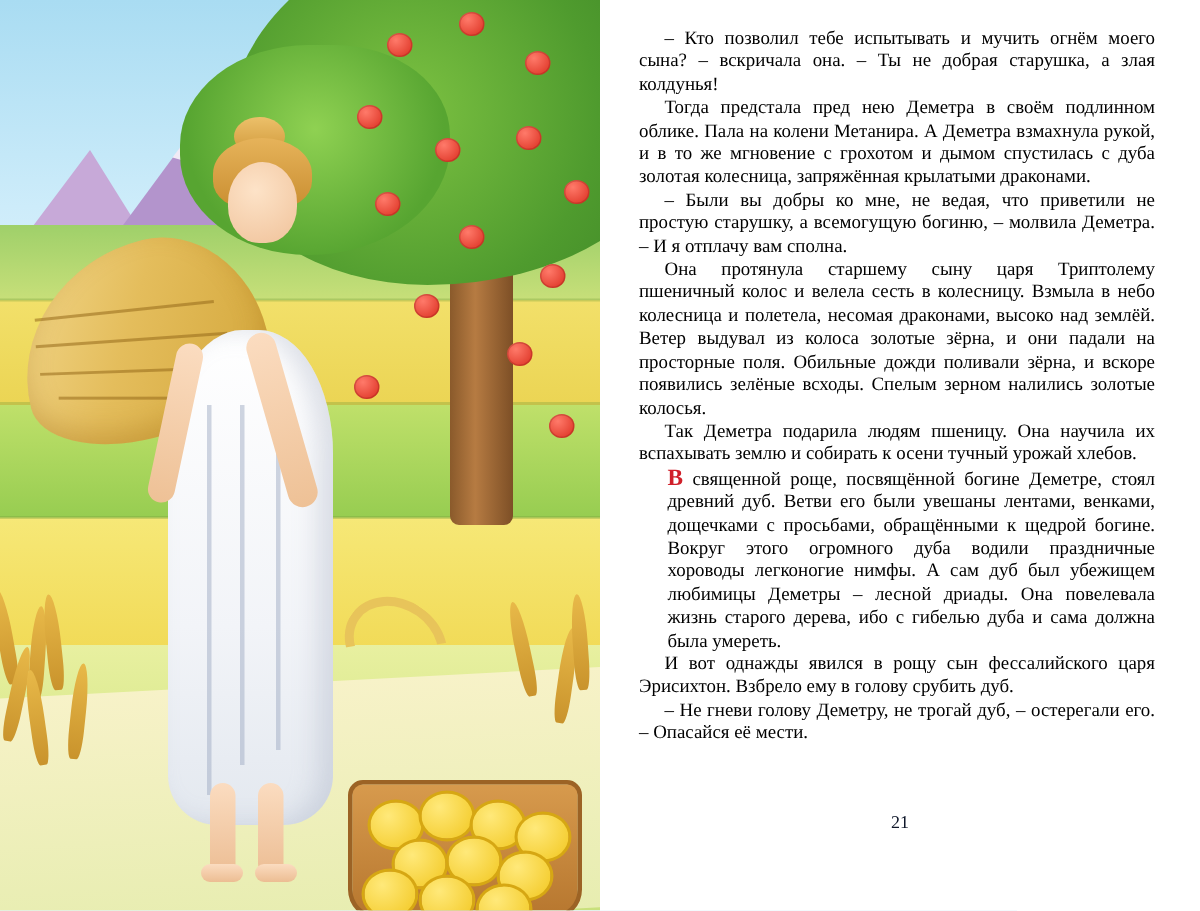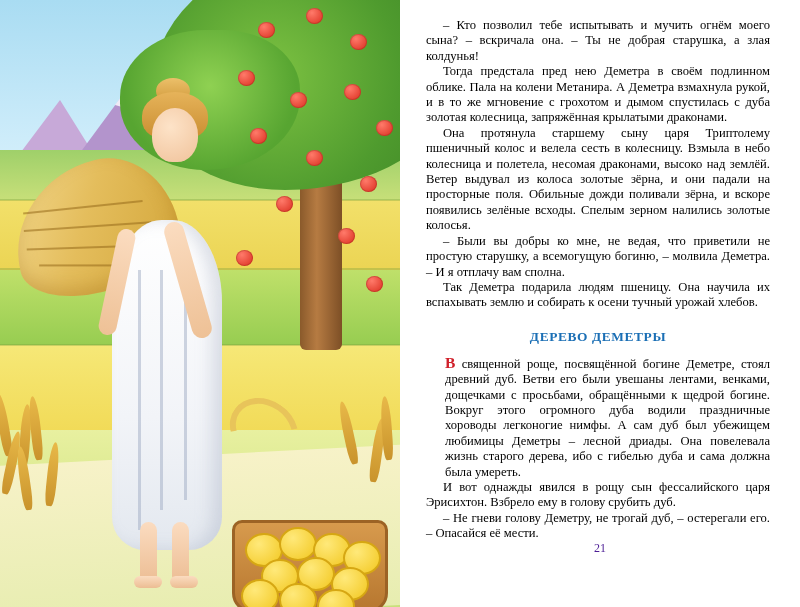--- a/index.html
+++ b/index.html
@@ -213,21 +213,21 @@
   .dropcap {
     color: #d0202a;
     font-weight: bold;
     font-size: 15.5px;
   }
   .page-number {
     position: absolute;
     left: 0; right: 0; bottom: 12px;
     text-align: center;
     font-size: 12px;
-    color: #4c1d95;
+    color: #0f172a;
     font-family: "Liberation Serif", serif;
   }
 </style>
 </head>
 <body>
 
 <div class="page">
 
   <div class="illustration">
     <div class="sky"></div>
@@ -315,25 +315,24 @@
       <div class="fruit" style="left:6px; top:56px;"></div>
       <div class="fruit" style="left:44px; top:60px;"></div>
       <div class="fruit" style="left:82px; top:66px;"></div>
     </div>
   </div>
 
   <div class="text-col">
 
     <p class="body dash">– Кто позволил тебе испытывать и мучить огнём моего сына? – вскричала она. – Ты не добрая старушка, а злая колдунья!</p>
     <p class="body">Тогда предстала пред нею Деметра в своём подлинном облике. Пала на колени Метанира. А Деметра взмахнула рукой, и в то же мгновение с грохотом и дымом спустилась с дуба золотая колесница, запряжённая крылатыми драконами.</p>
+    <p class="body dash">– Были вы добры ко мне, не ведая, что приветили не простую старушку, а всемогущую богиню, – молвила Деметра. – И я отплачу вам сполна.</p>
     <p class="body">Она протянула старшему сыну царя Триптолему пшеничный колос и велела сесть в колесницу. Взмыла в небо колесница и полетела, несомая драконами, высоко над землёй. Ветер выдувал из колоса золотые зёрна, и они падали на просторные поля. Обильные дожди поливали зёрна, и вскоре появились зелёные всходы. Спелым зерном налились золотые колосья.</p>
-    <p class="body dash">– Были вы добры ко мне, не ведая, что приветили не простую старушку, а всемогущую богиню, – молвила Деметра. – И я отплачу вам сполна.</p>
     <p class="body">Так Деметра подарила людям пшеницу. Она научила их вспахывать землю и собирать к осени тучный урожай хлебов.</p>
 
-    <h2 class="section">ДЕРЕВО ДЕМЕТРЫ</h2>
 
     <p class="body noindent">
       <span class="dropcap">В</span><span> священной роще, посвящённой богине Деметре, стоял древний дуб. Ветви его были увешаны лентами, венками, дощечками с просьбами, обращёнными к щедрой богине. Вокруг этого огромного дуба водили праздничные хороводы легконогие нимфы. А сам дуб был убежищем любимицы Деметры – лесной дриады. Она повелевала жизнь старого дерева, ибо с гибелью дуба и сама должна была умереть.</span>
     </p>
     <p class="body">И вот однажды явился в рощу сын фессалийского царя Эрисихтон. Взбрело ему в голову срубить дуб.</p>
     <p class="body dash">– Не гневи голову Деметру, не трогай дуб, – остерегали его. – Опасайся её мести.</p>
 
     <div class="page-number">21</div>
   </div>
 </div>

